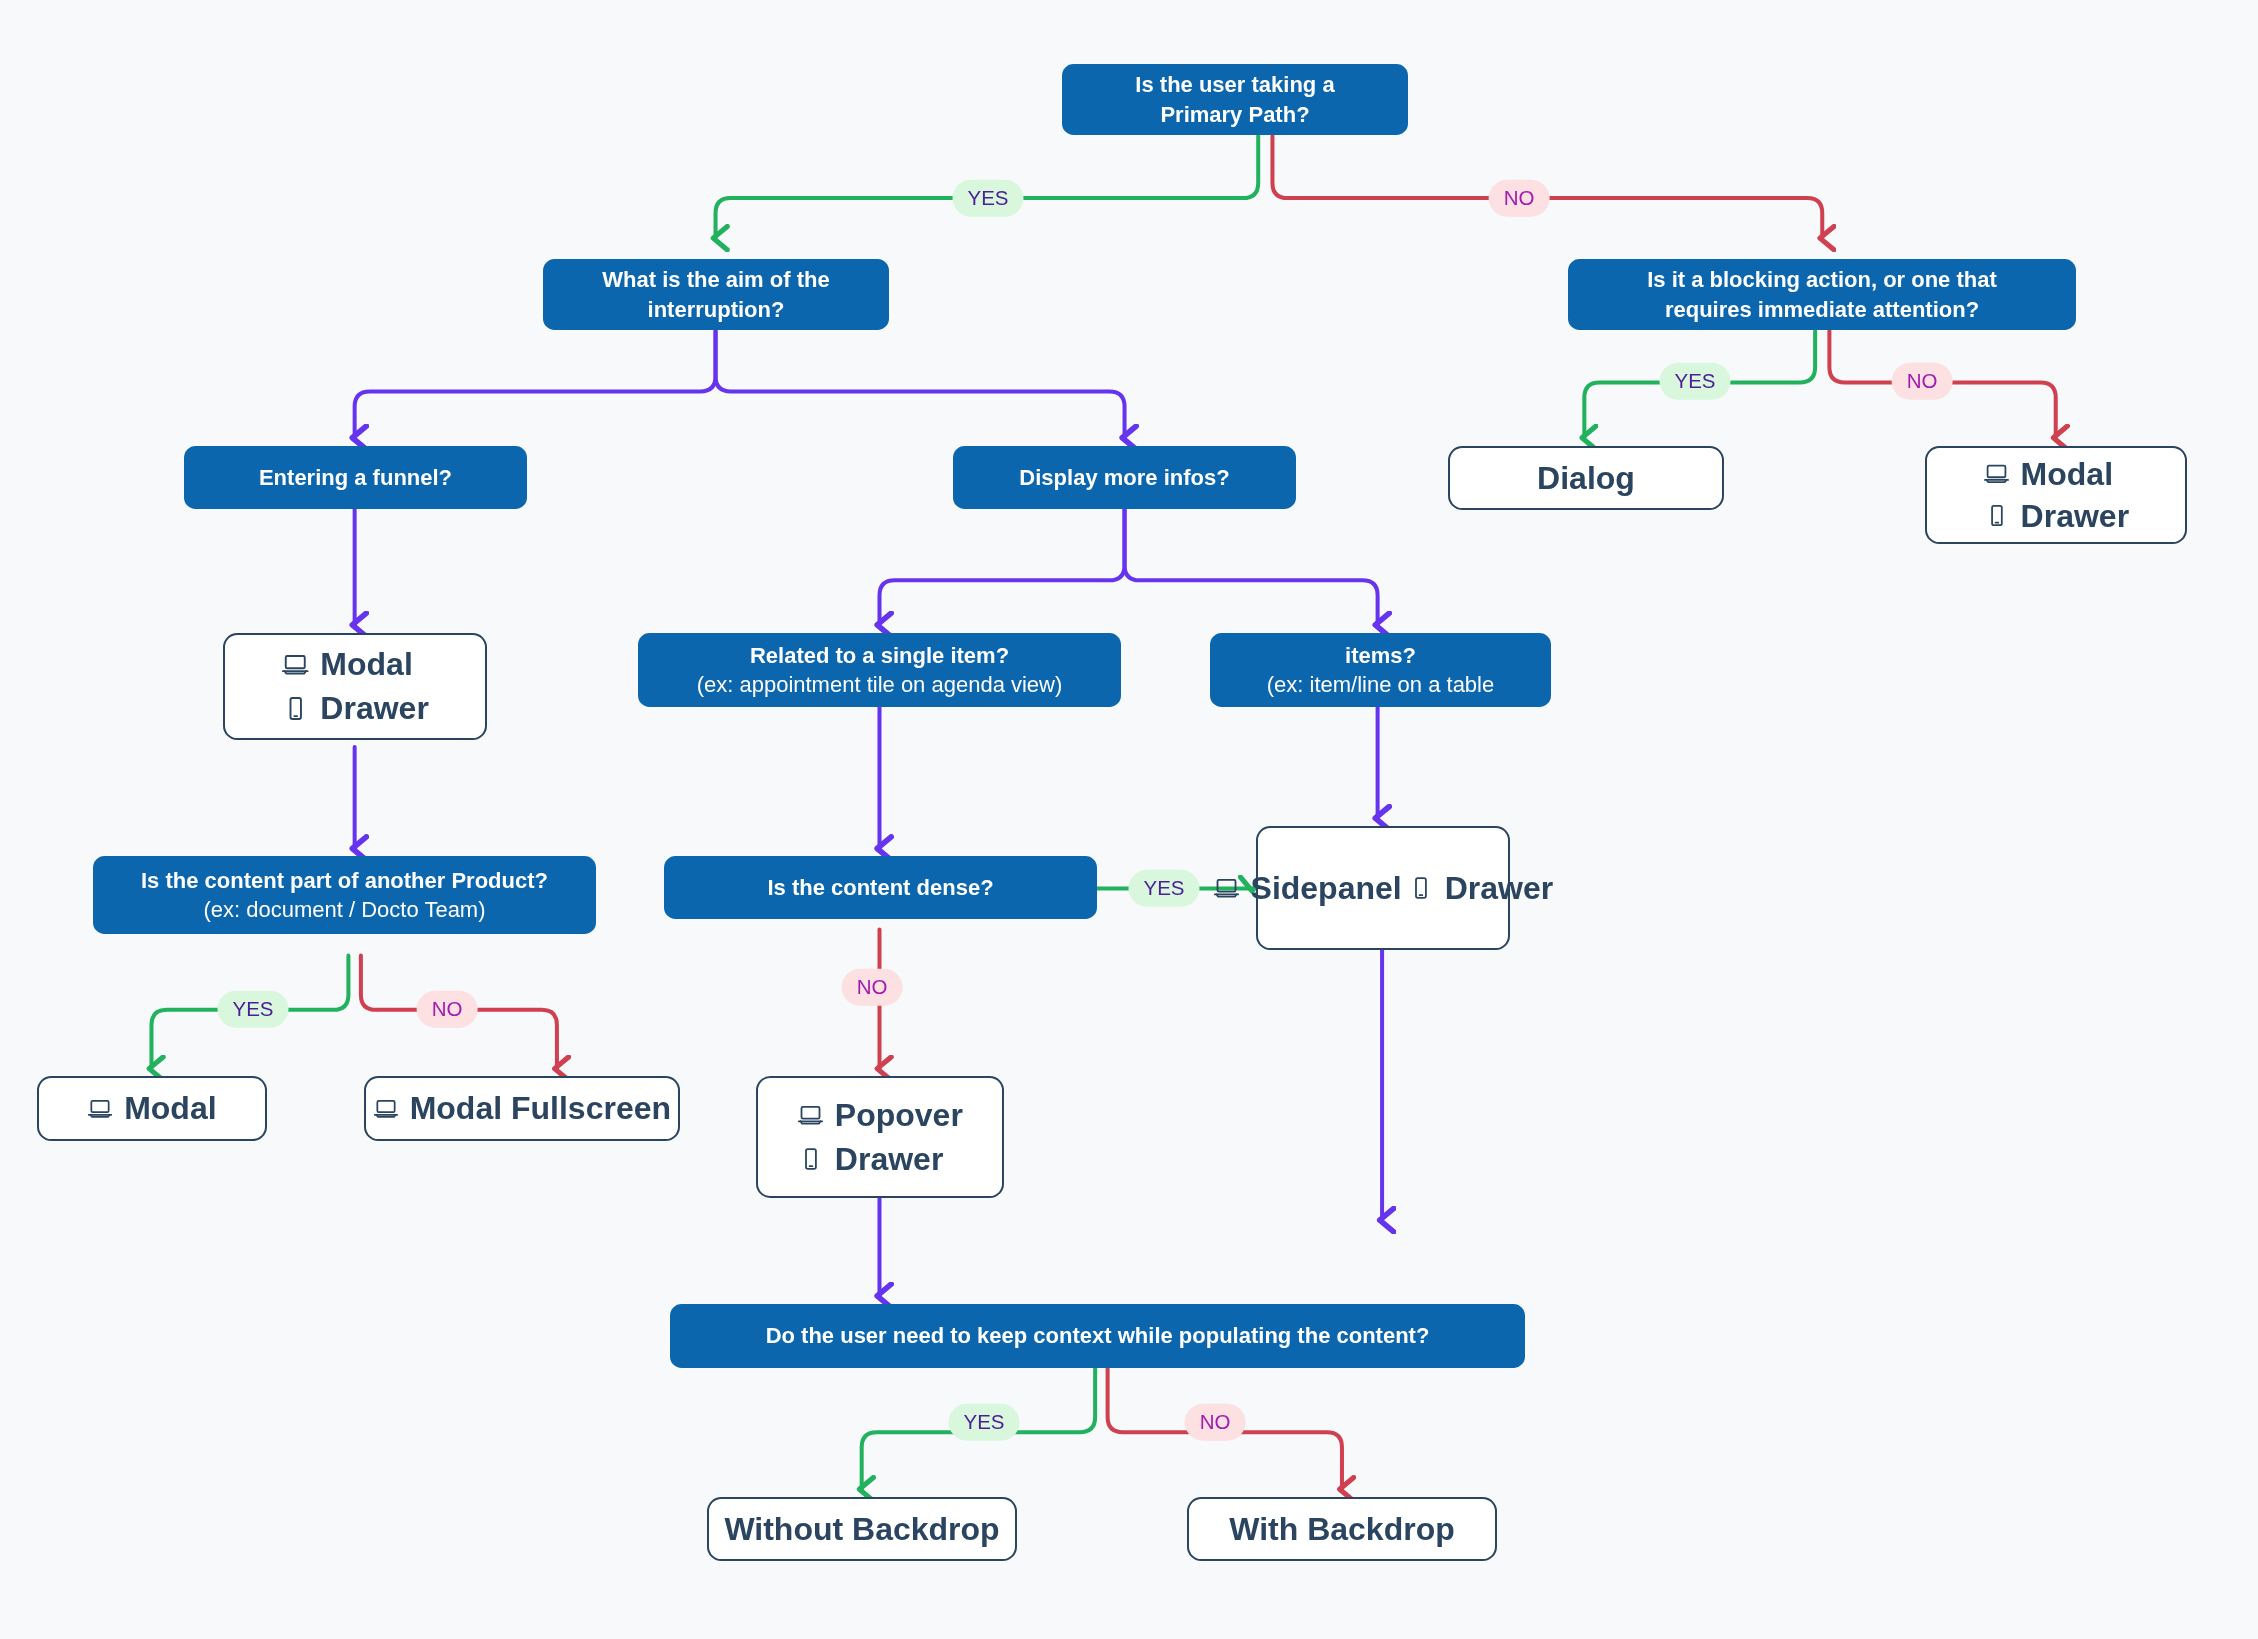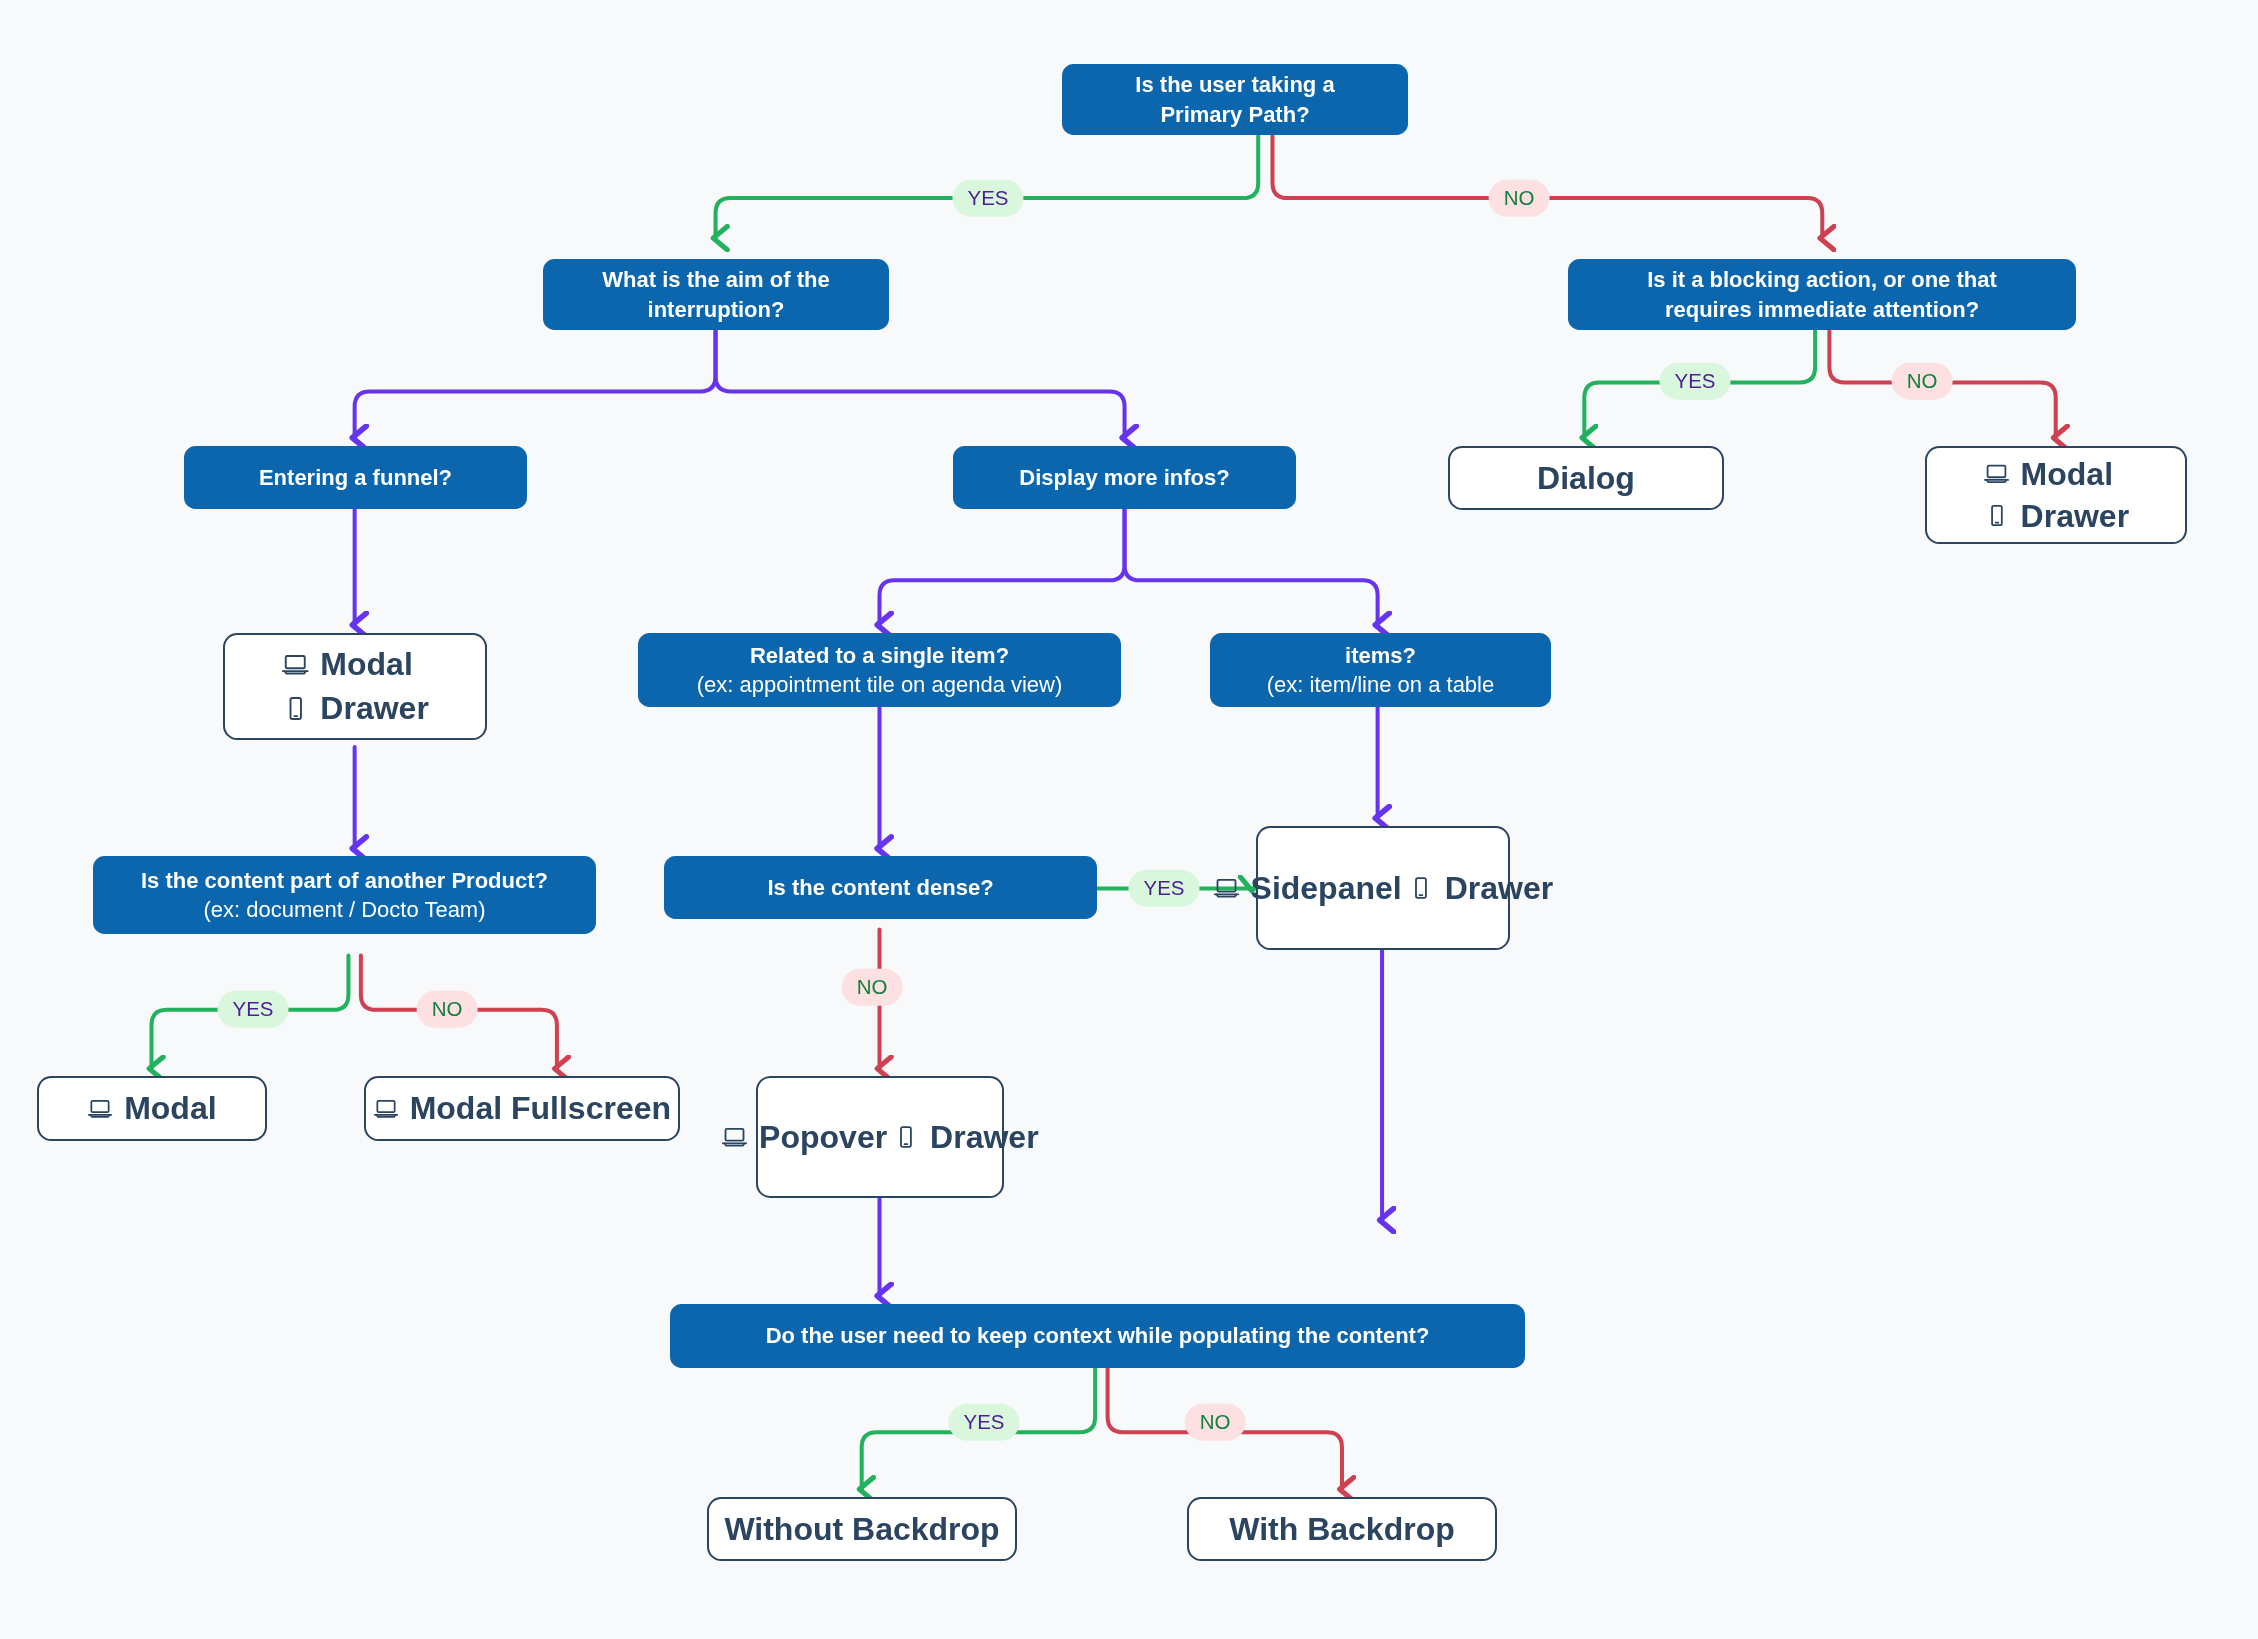--- a/index.html
+++ b/index.html
@@ -84,21 +84,21 @@
     line-height: 1;
     font-weight: normal;
     white-space: nowrap;
   }
   .edge-pill.yes {
     background: #d8f7dd;
     color: #4c1d95;
   }
   .edge-pill.no {
     background: #fce0e2;
-    color: #15803d;
+    color: #a21caf;
   }
 </style>
 </head>
 <body>
 
 <div id="flow-root">
 
   <svg class="edges" viewBox="0 0 2534 1840">
     <defs>
       <marker id="arrow-green" viewBox="0 0 12 12" refX="6" refY="6" markerWidth="7" markerHeight="7" orient="auto-start-reverse">
@@ -300,21 +300,21 @@
           <rect x="5" y="3" width="20" height="13" rx="1.5"></rect>
           <path d="M2 19 h26"></path>
             <path d="M4 19 l1.5 2.5 h19 L26 19"></path>
         </svg>
       </span>
       <span class="outcome-label">Modal Fullscreen</span>
     </div>
   </div>
 
   <div class="node outcome" style="left:756px; top:1076px; width:248px; height:122px;">
-    <div style="display:flex; flex-direction:row; gap:5.3px; align-items:flex-start;">
+    <div style="display:flex; flex-direction:column; gap:5.3px; align-items:flex-start;">
       <div class="outcome-row">
         <span class="dev-icon">
           <svg width="27" height="22" viewBox="0 0 30 24" fill="none" stroke="#2b4560" stroke-width="2" stroke-linecap="round" stroke-linejoin="round">
             <rect x="5" y="3" width="20" height="13" rx="1.5"></rect>
             <path d="M2 19 h26"></path>
               <path d="M4 19 l1.5 2.5 h19 L26 19"></path>
           </svg>
         </span>
         <span class="outcome-label">Popover</span>
       </div>

